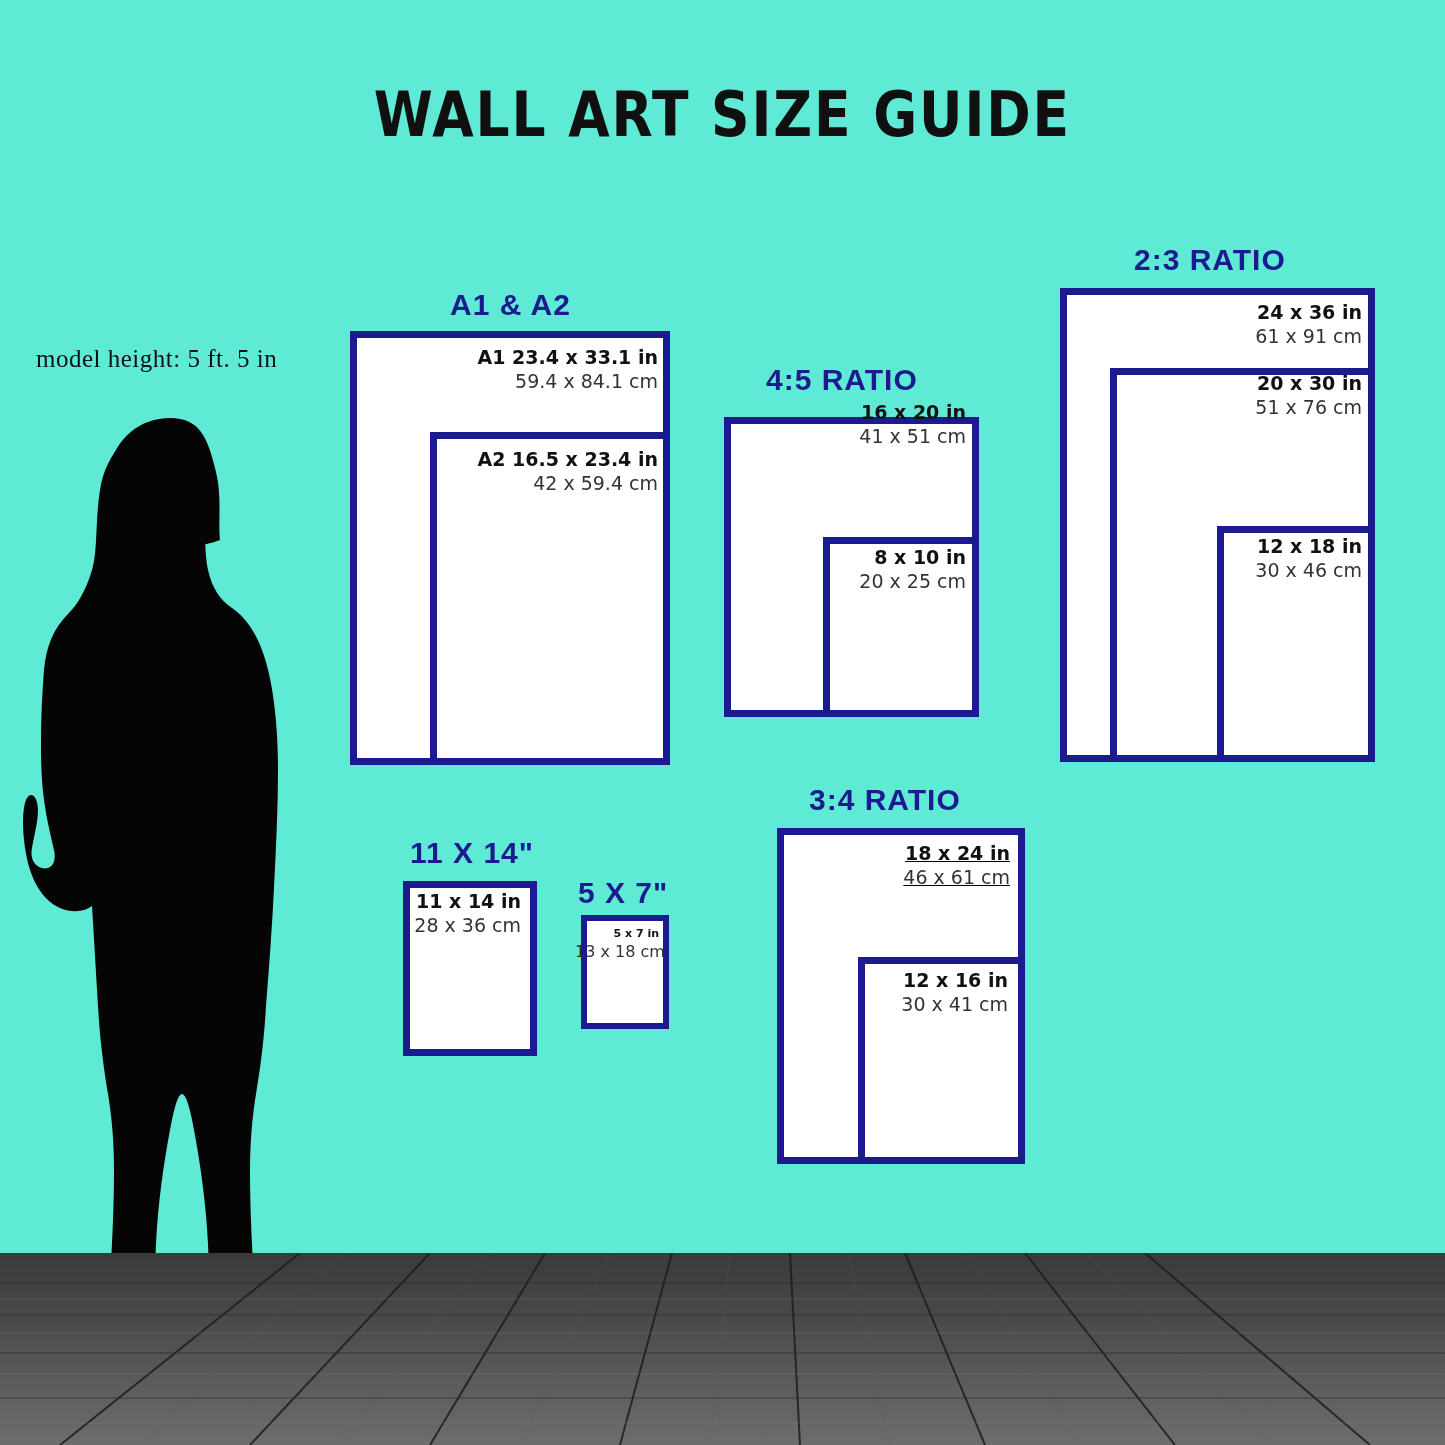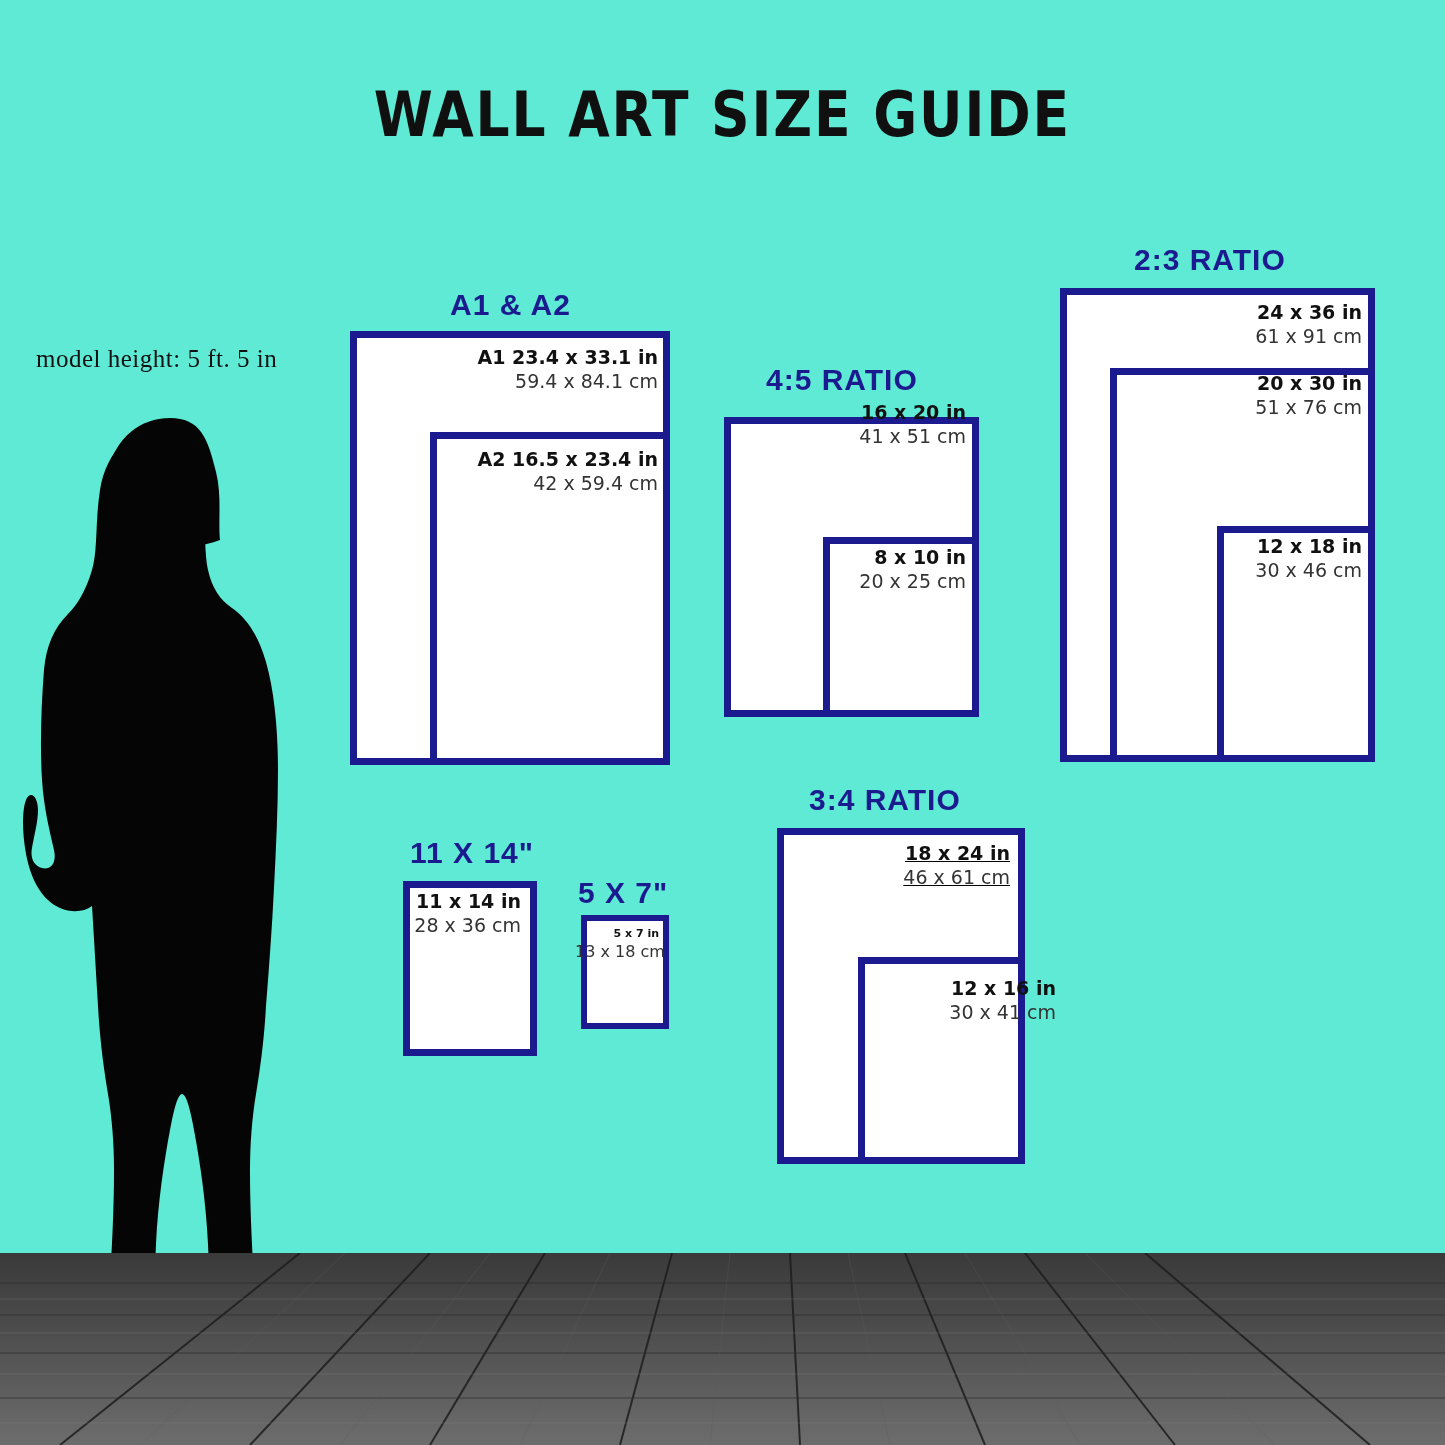--- a/index.html
+++ b/index.html
@@ -186,21 +186,21 @@
 
   <div class="grp-label" style="left:809px; top:783px;">3:4 RATIO</div>
 
   <div class="frame" style="left:777px; top:828px; width:248px; height:336px;"></div>
   <div class="dim" style="left:795px; top:841px; width:215px;text-decoration:underline;">
     <div><span class="in">18 x 24 in</span></div>
     <div><span class="cm">46 x 61 cm</span></div>
   </div>
 
   <div class="frame" style="left:858px; top:957px; width:167px; height:207px;"></div>
-  <div class="dim" style="left:884px; top:968px; width:172px;margin-top:8px;">
+  <div class="dim" style="left:836px; top:968px; width:172px;">
     <div><span class="in">12 x 16 in</span></div>
     <div><span class="cm">30 x 41 cm</span></div>
   </div>
 
   <div class="grp-label" style="left:410px; top:836px;">11 X 14"</div>
 
   <div class="frame" style="left:403px; top:881px; width:134px; height:175px;"></div>
   <div class="dim" style="left:395px; top:889px; width:126px;">
     <div><span class="in">11 x 14 in</span></div>
     <div><span class="cm">28 x 36 cm</span></div>

